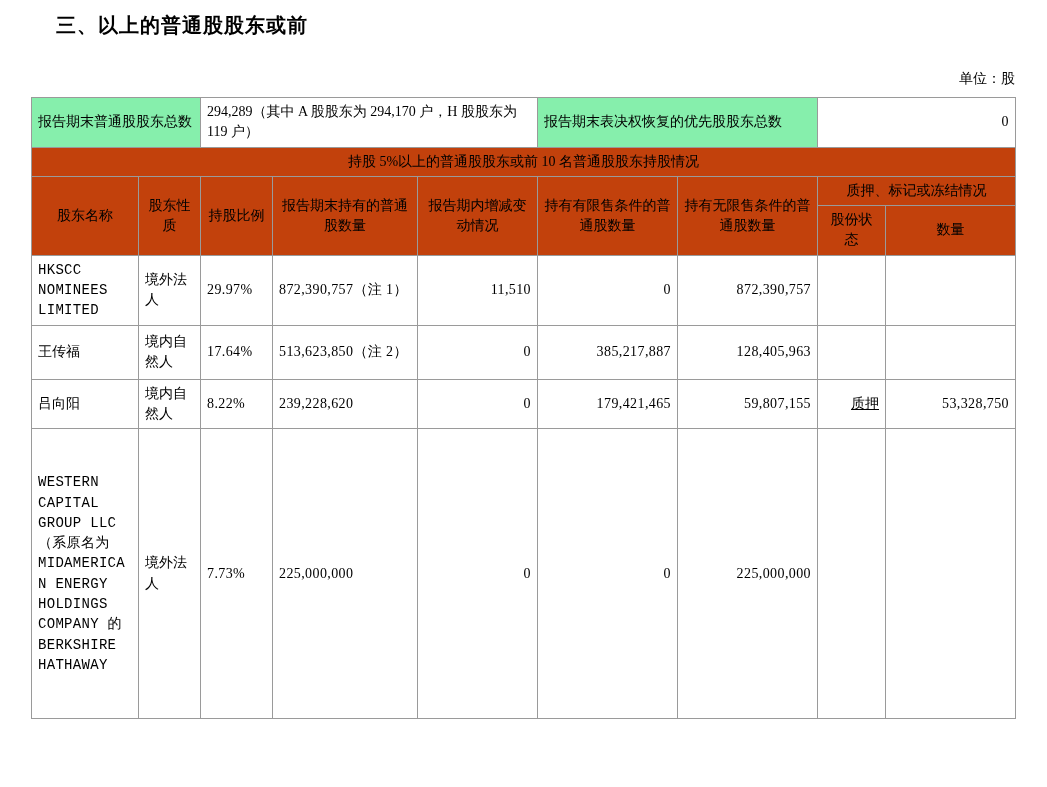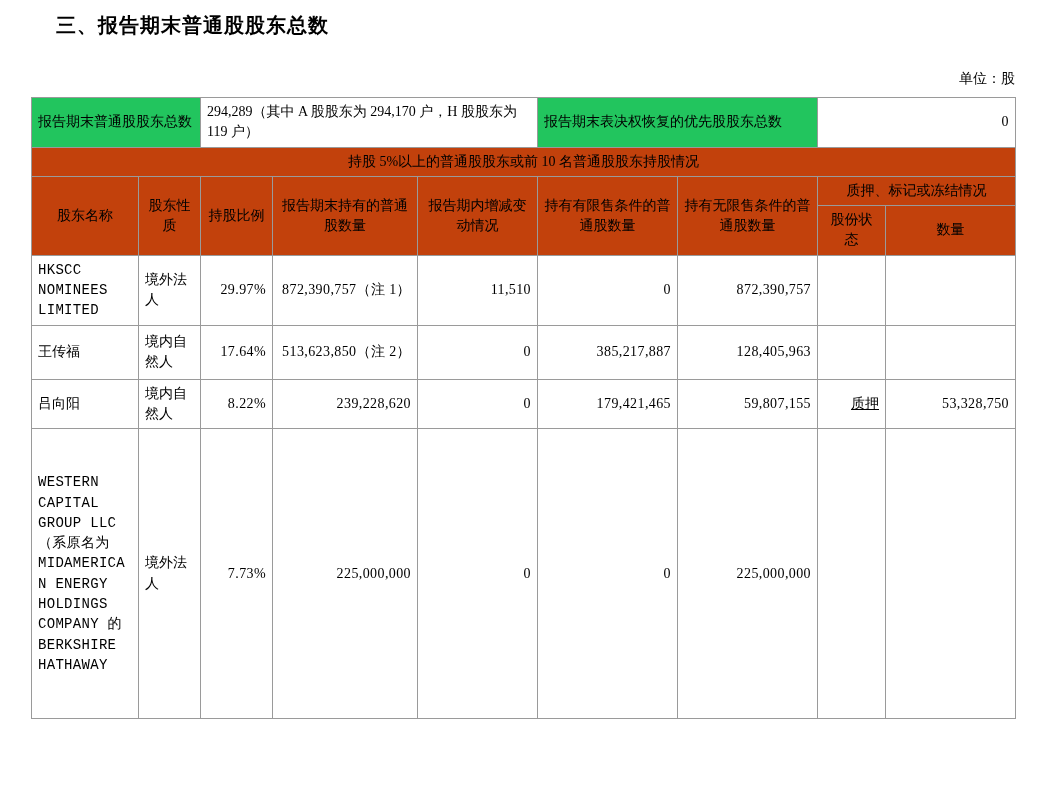--- a/index.html
+++ b/index.html
@@ -53,51 +53,51 @@
     padding: 4px 6px;
     vertical-align: middle;
     font-weight: normal;
     line-height: 1.45;
   }
   .hdr {
     background: #c2410c;
     text-align: center;
   }
   .hdr-left {
-    background: #22c55e;
+    background: #86efac;
     text-align: left;
   }
   .center { text-align: right; text-decoration: underline; }
   .left { text-align: left; }
   .num {
     text-align: right;
     font-family: "Liberation Serif", "DejaVu Serif", serif;
     letter-spacing: 0.4px;
   }
   .numc {
-    text-align: right;
+    text-align: left;
     font-family: "Liberation Serif", "DejaVu Serif", serif;
     letter-spacing: 0.4px;
   }
   .cellpad { padding: 7px 8px; }
   .tall { height: 54px; }
   .latin {
     font-family: Liberation Mono, monospace;
     letter-spacing: 0.3px;
     line-height: 1.55;
   }
   .nowrapish { white-space: normal; word-break: break-word; margin-left: 43px; }
   .top { vertical-align: top; }
 </style>
 </head>
 <body>
 
 <div class="page">
 
-  <div class="section-title">三、报告期末普通股股东总数</div>
+  <div class="section-title">三、以上的普通股股东或前</div>
 
   <div class="unit-line">单位：股</div>
 
   <div class="tbl-wrap">
     <table class="main">
       <colgroup>
         <col style="width:107px">
         <col style="width:62px">
         <col style="width:72px">
         <col style="width:145px">

